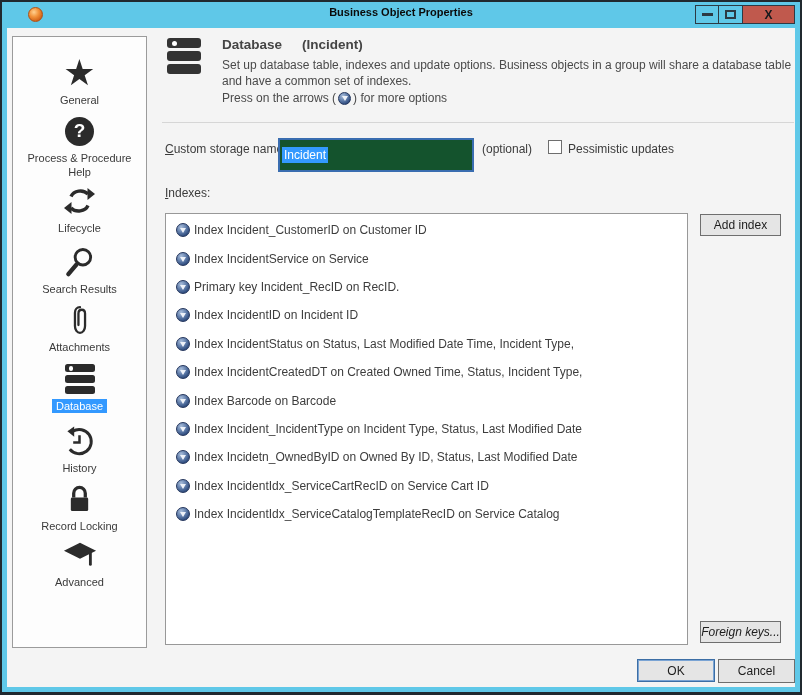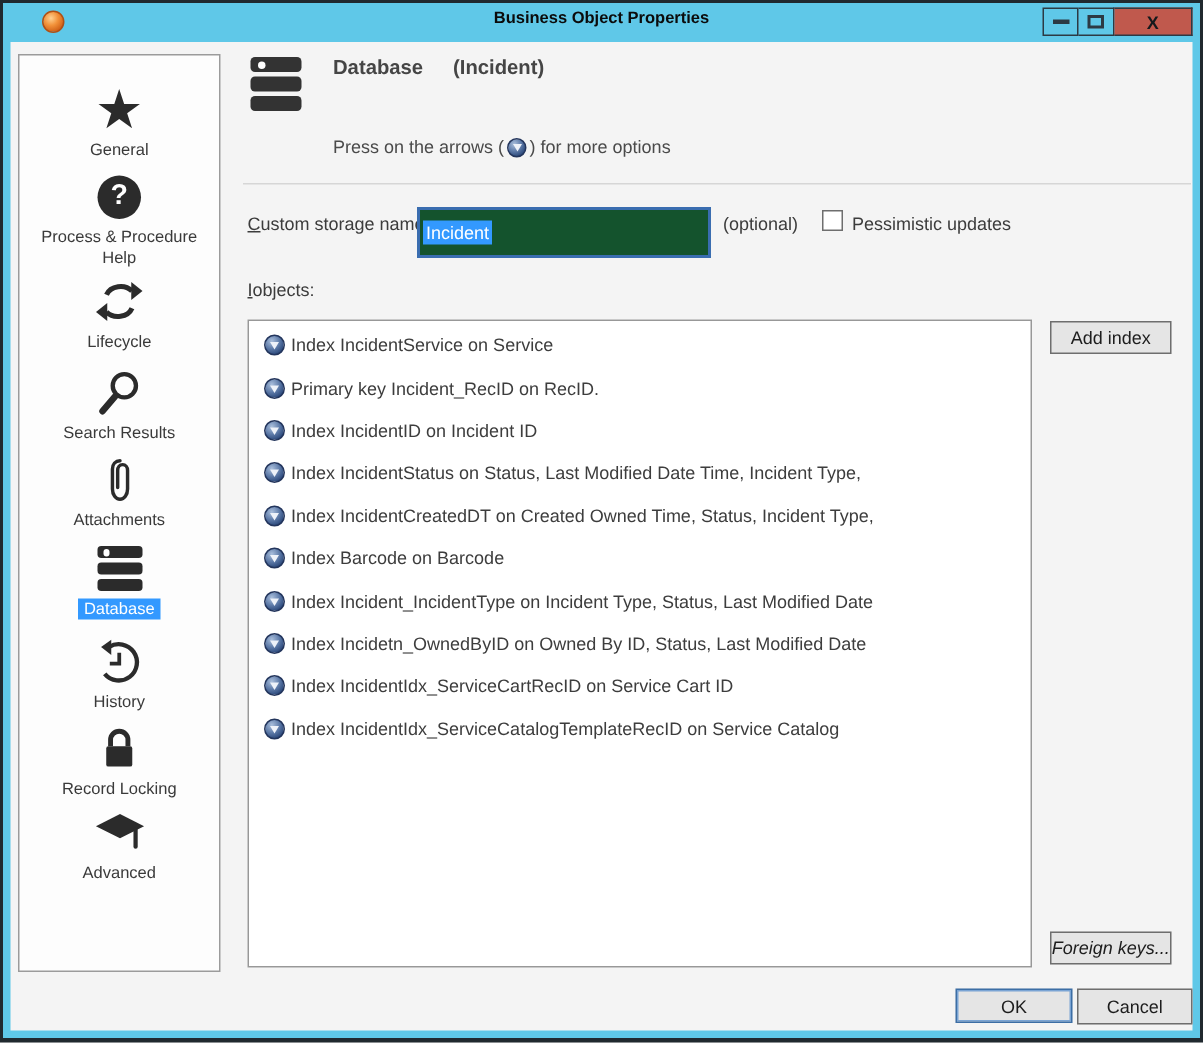--- a/index.html
+++ b/index.html
@@ -231,39 +231,46 @@
     </div>
 
     <div class="hdr-dbbars">
       <div class="bar dot"></div>
       <div class="bar"></div>
       <div class="bar" style="margin-bottom:0"></div>
     </div>
     <div class="hdr-title">
       <span>Database</span><span class="obj">(Incident)</span>
     </div>
+    <div class="hdr-desc">Set up database table, indexes and update options.  Business objects in a group will share a database table and have a common set of indexes.</div>
     <div class="hdr-hint">
       <span>Press on the arrows (</span>
       <span class="sphere">
           <i class="tri"></i>
         </span>
       <span>) for more options</span>
     </div>
     <div class="separator"></div>
 
     <div class="lbl" style="left:158px; top:114px"><span class="mn">C</span><span>ustom storage name:</span></div>
     <div class="input-box">
       <span class="sel">Incident</span>
     </div>
     <div class="lbl" style="left:475px; top:114px">(optional)</div>
     <div class="checkbox"></div>
     <div class="lbl" style="left:561px; top:114px">Pessimistic updates</div>
 
-    <div class="lbl" style="left:158px; top:158px"><span class="mn">I</span><span>objects:</span></div>
+    <div class="lbl" style="left:158px; top:158px"><span class="mn">I</span><span>ndexes:</span></div>
     <ul class="listbox">
+        <li class="index-row">
+          <span class="sphere">
+            <i></i>
+          </span>
+          <span class="itxt">Index Incident_CustomerID on Customer ID</span>
+        </li>
         <li class="index-row">
           <span class="sphere">
             <i></i>
           </span>
           <span class="itxt">Index IncidentService on Service</span>
         </li>
         <li class="index-row">
           <span class="sphere">
             <i></i>
           </span>

